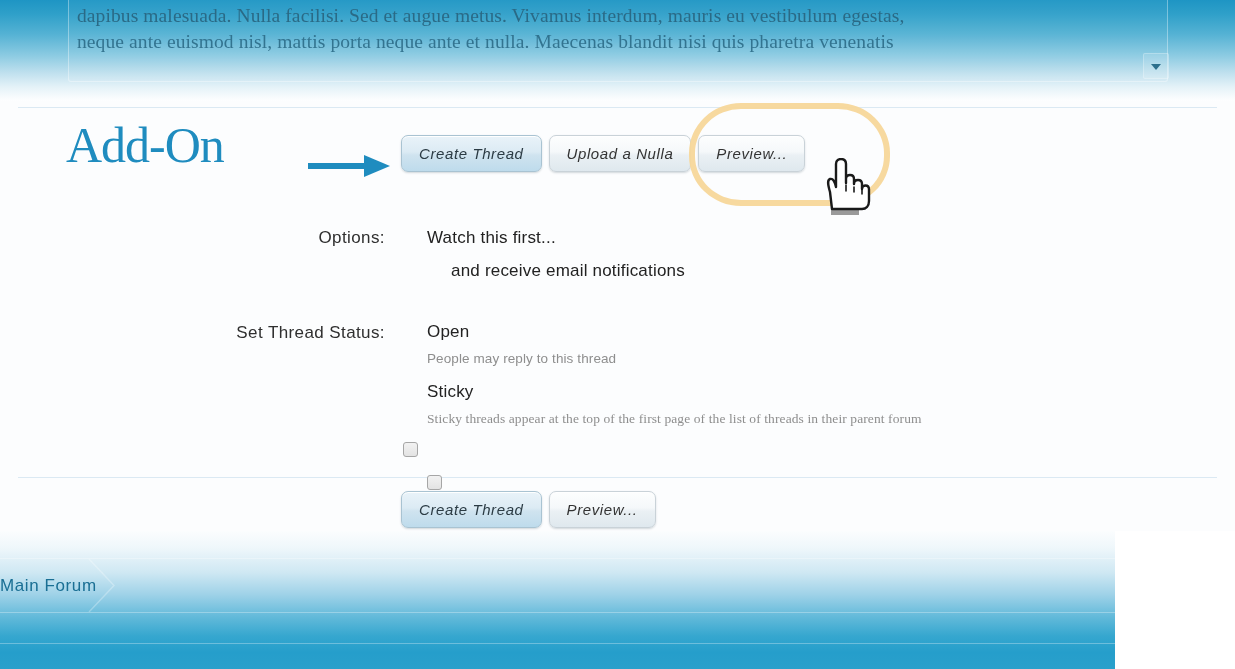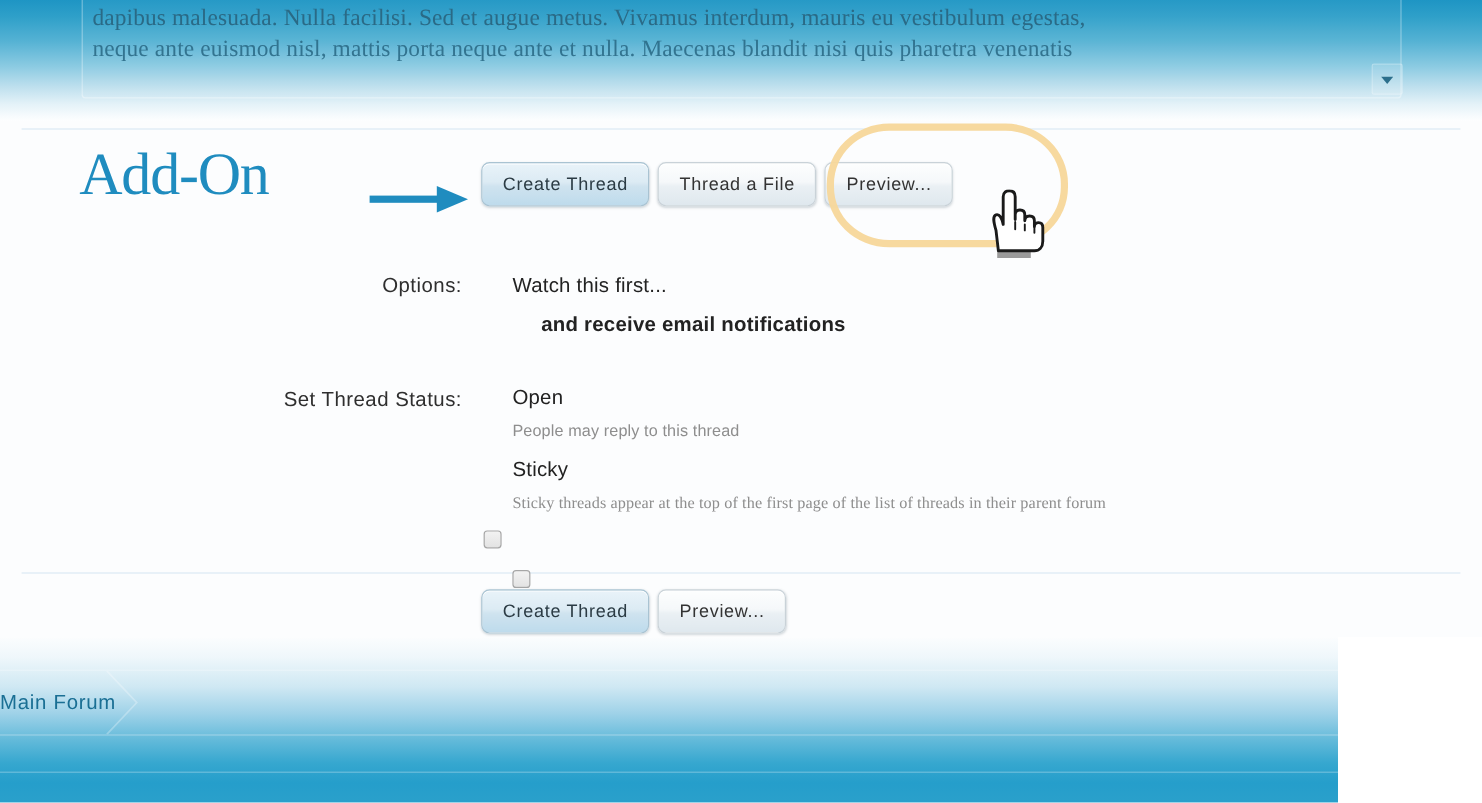--- a/index.html
+++ b/index.html
@@ -158,20 +158,21 @@
     border-radius: 7px;
     background: linear-gradient(to bottom, #fdfefe 0%, #f5f8fa 45%, #eaf0f4 55%, #dfe8ee 100%);
     color: #333333;
     font-size: 15px;
     font-family: "Liberation Sans", sans-serif;
     letter-spacing: 0.6px;
     text-align: center;
     cursor: pointer;
     box-shadow: 0 1px 2px rgba(60,80,95,0.22), inset 0 1px 0 rgba(255,255,255,0.95);
     white-space: nowrap;
+    font-style: italic;
   }
   .btn.primary {
     background: linear-gradient(to bottom, #e9f3f9 0%, #dcebf4 45%, #cfe3ef 55%, #bedbec 100%);
     border-color: #a9c3d2;
     color: #2b3b44;
   }
 
   .toolbar {
     position: absolute;
     left: 401px;
@@ -358,21 +359,21 @@
   <div class="addon-row">
     <div class="addon-label">Add-On</div>
     <div class="addon-arrow">
       <div class="shaft"></div>
       <div class="head"></div>
     </div>
   </div>
 
   <div class="toolbar">
     <button class="btn primary">Create Thread</button>
-    <button class="btn">Thread a File</button>
+    <button class="btn">Upload a Nulla</button>
     <button class="btn">Preview...</button>
   </div>
 
   <div class="highlight-oval"></div>
 
   <div class="cursor-hand">
     <svg width="56" height="58" viewBox="0 0 56 58" xmlns="http://www.w3.org/2000/svg">
       <path d="M13 57 L13 50 L41 50 L41 57 Z" fill="#9a9a9a"></path>
       <path d="M14 51
                L12 34
@@ -395,21 +396,21 @@
 
   <div class="form">
 
     <div class="row" style="top:0px; height:80px;">
       <div class="row-label" style="left:145px; top:13px; width:240px;">Options:</div>
 
       <div class="cb" style="left:403px; top:227px;"></div>
       <div class="cb-text" style="left:427px; top:13px;">Watch this first...</div>
 
       <div class="cb" style="left:427px; top:260px;"></div>
-      <div class="cb-text" style="left:451px; top:46px;font-weight:bold;">and receive email notifications</div>
+      <div class="cb-text" style="left:451px; top:46px;">and receive email notifications</div>
     </div>
 
     <div class="row" style="top:95px; height:130px;">
       <div class="row-label" style="left:145px; top:13px; width:240px;">Set Thread Status:</div>
 
       <div class="cb checked" style="left:403px; top:317px;"></div>
       <div class="cb-text" style="left:427px; top:12px;">Open</div>
       <div class="cb-help" style="left:427px; top:41px;">People may reply to this thread</div>
 
       <div class="cb-text" style="left:427px; top:72px;">Sticky</div>

